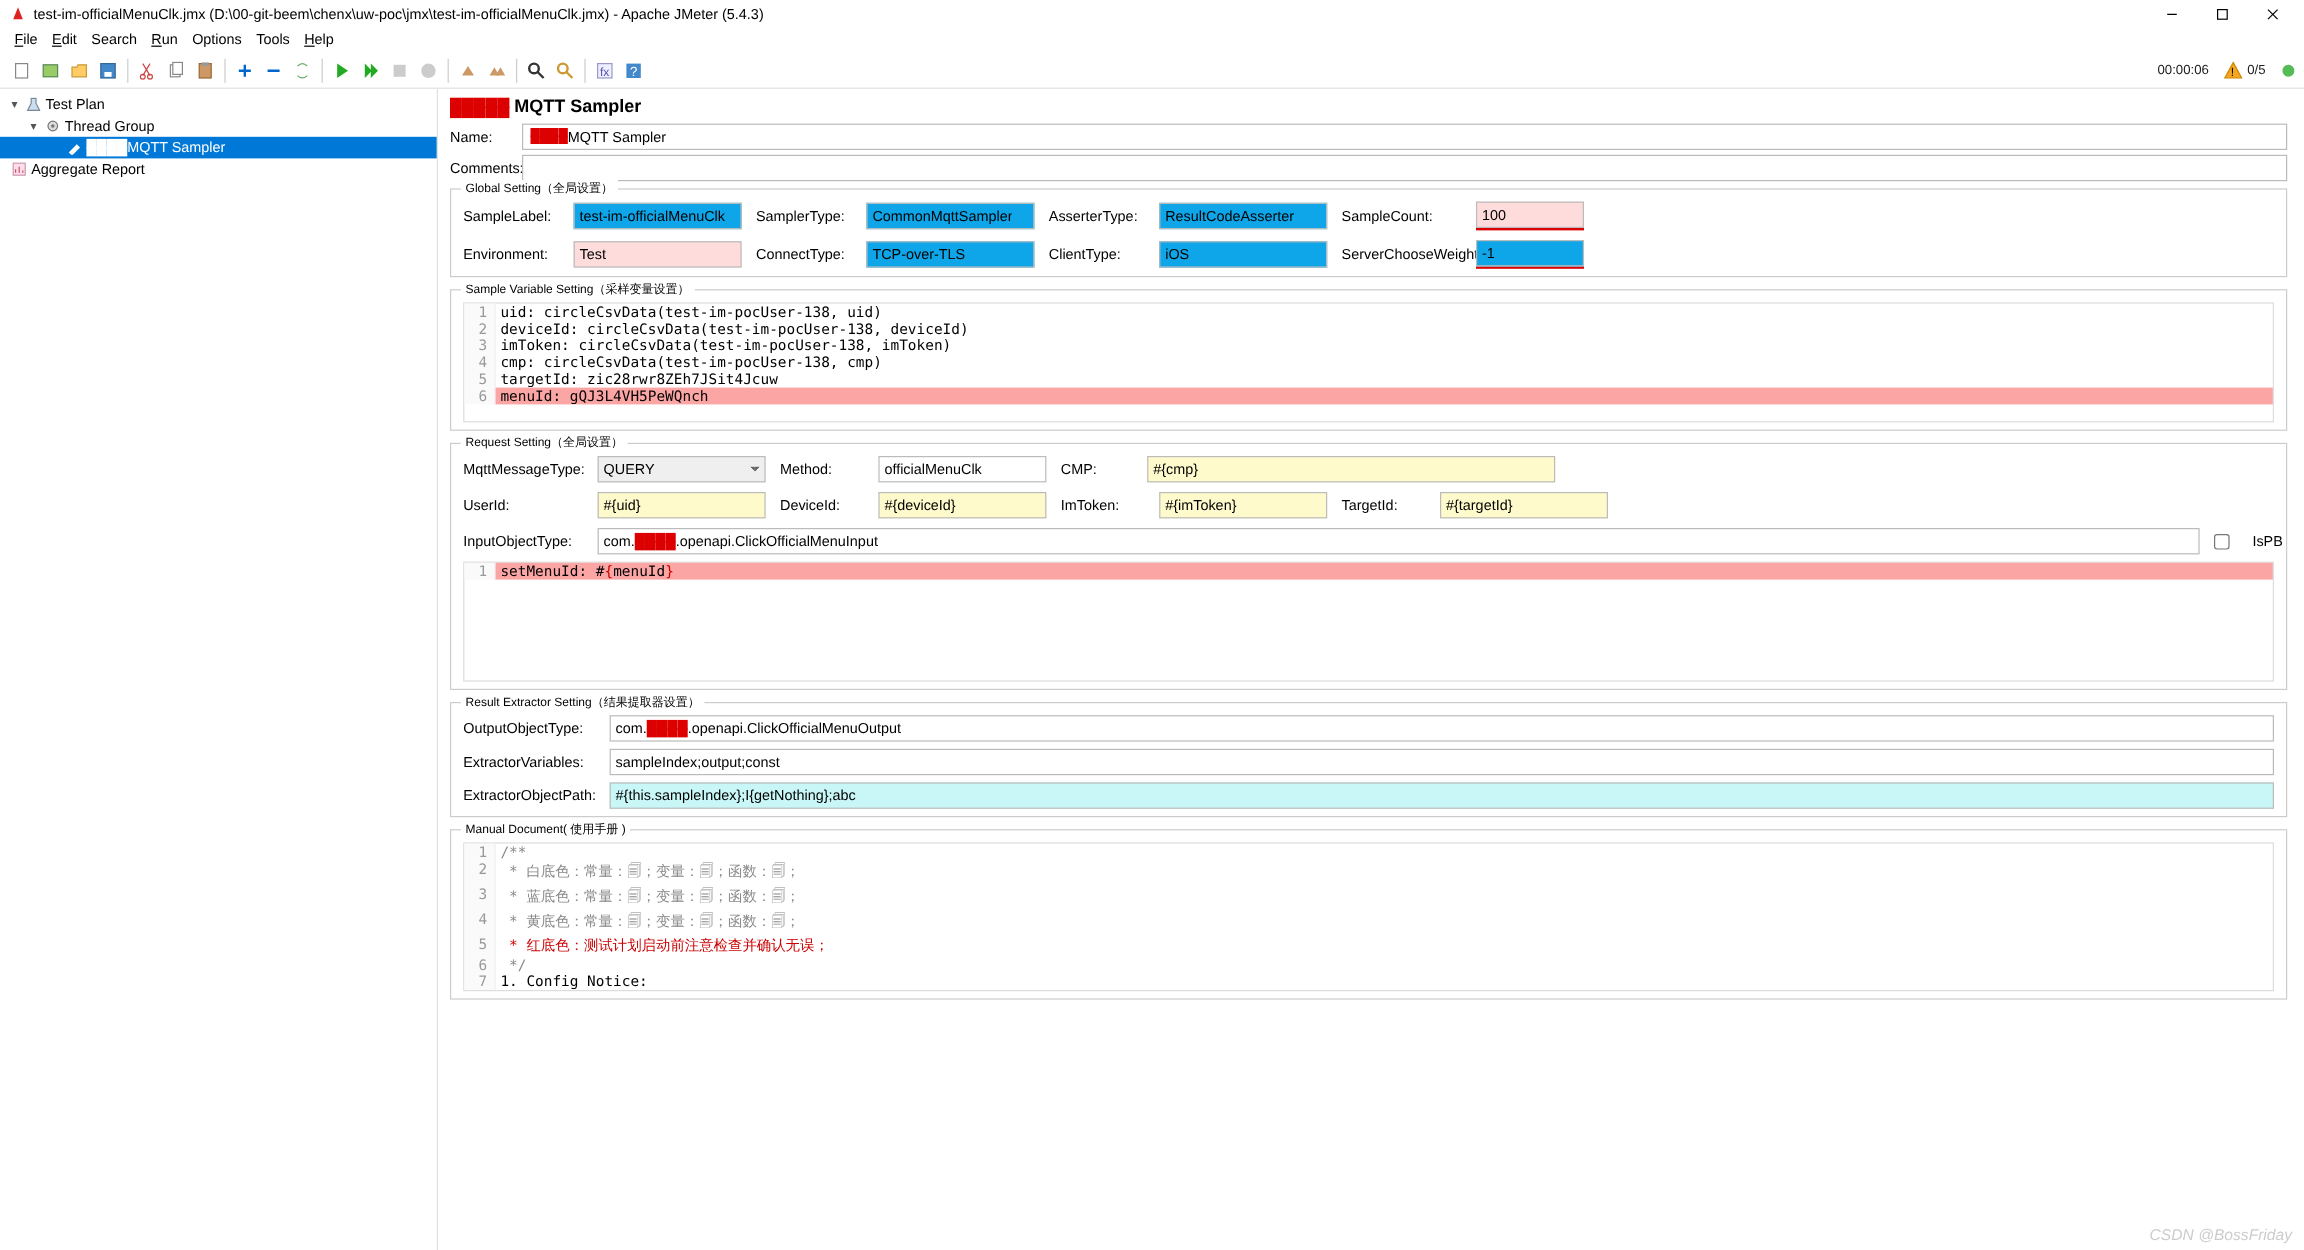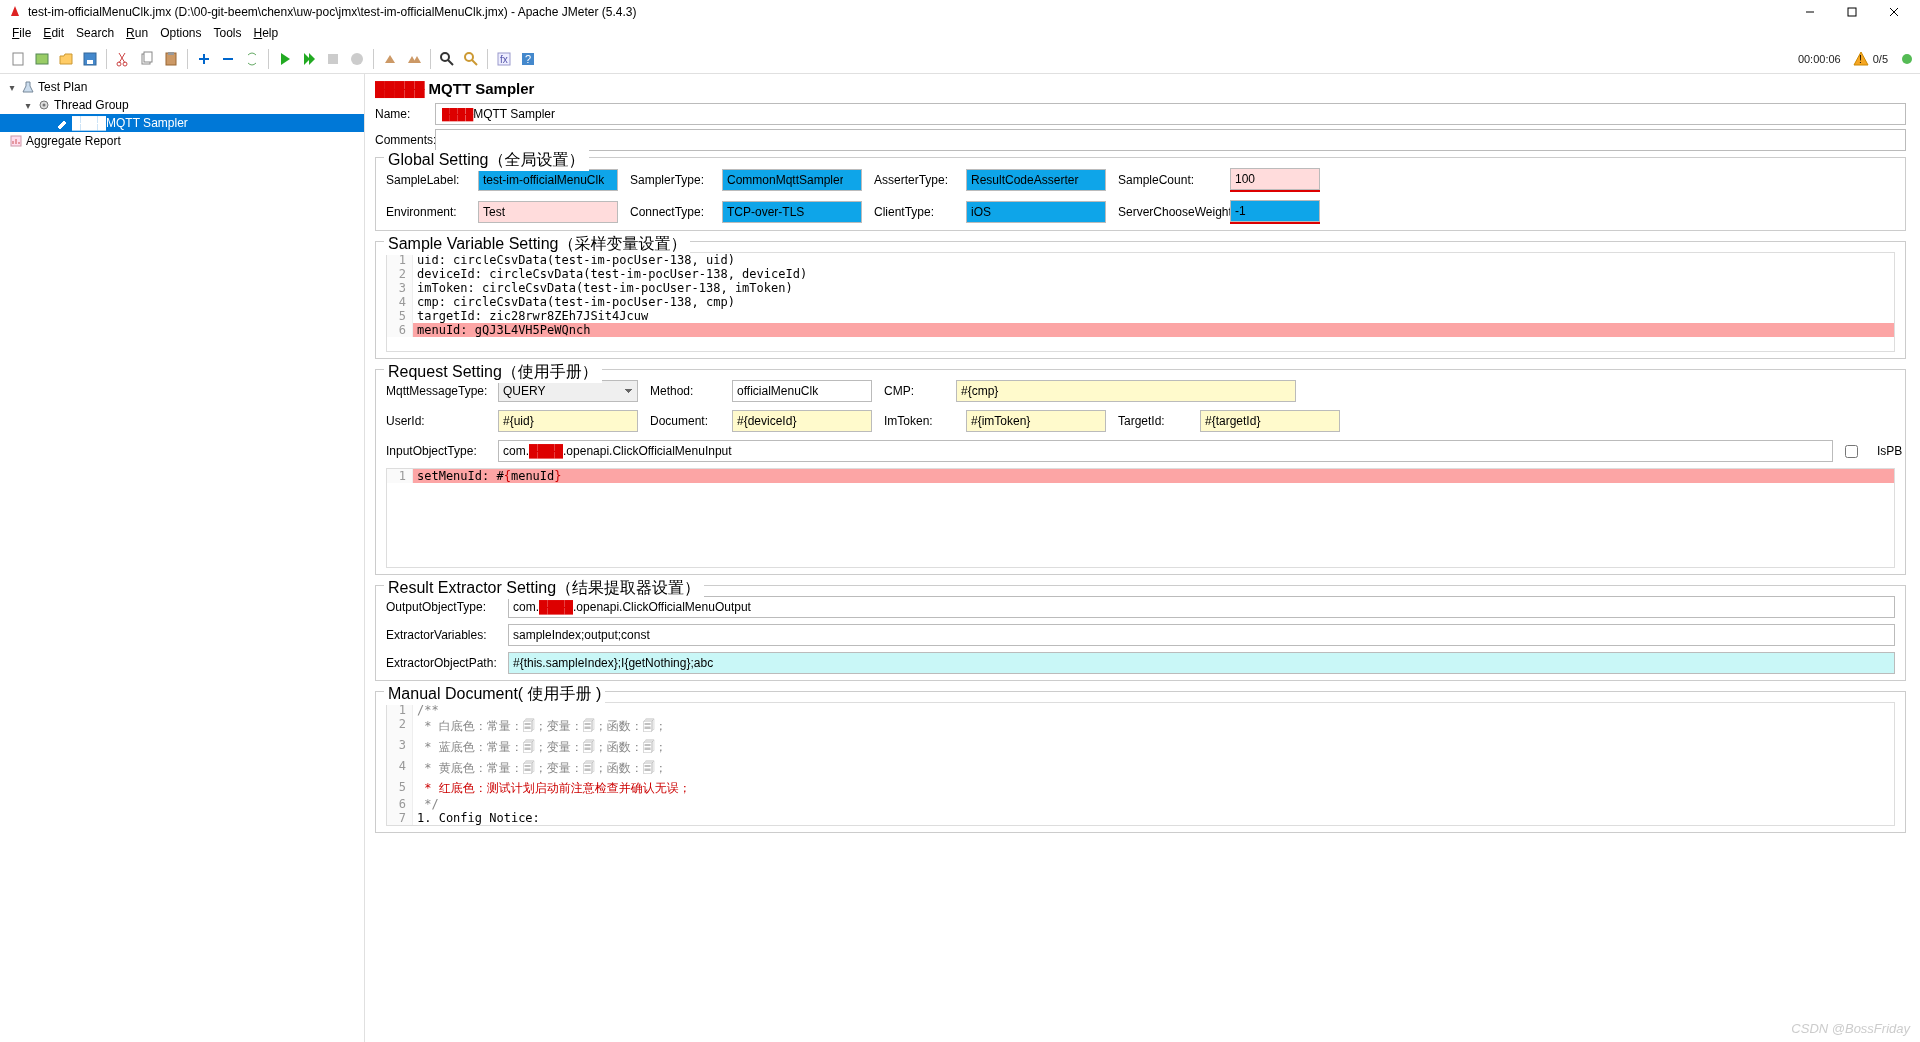--- a/index.html
+++ b/index.html
@@ -26,21 +26,21 @@
 .tnode.sel { background:#0078d7; color:#fff; }
 .tnode.sel .red { color:#fff; }
 .red { color:#d00; font-weight:bold; }
 .content { flex:1; overflow:auto; padding: 6px 14px 6px 10px; }
 .hdr { font-size:15px; font-weight:bold; margin-bottom:6px; display:flex; align-items:center; gap:4px; }
 .hdr .red { font-size:14px; }
 .frow { display:flex; align-items:center; margin-bottom:4px; }
 .frow label { width:60px; min-width:60px; }
 .frow input[type=text] { flex:1; border:1px solid #bbb; padding:3px 6px; font-size:12px; background:#fff; }
 .fieldset { border:1px solid #ccc; margin: 6px 0 10px 0; padding: 10px 10px 6px 10px; position:relative; }
-.fieldset .legend { position:absolute; top:-8px; left:8px; background:#fff; padding:0 4px; font-size:16px; }
+.fieldset .legend { position:absolute; top:-8px; left:8px; background:#fff; padding:0 4px; font-size:10px; }
 .grid { display:grid; grid-template-columns: 80px 140px 80px 140px 80px 140px 100px 90px; gap: 8px 12px; align-items:center; }
 .grid label { text-align:left; white-space:nowrap; }
 .grid input, .grid select { width:100%; border:1px solid #bbb; padding:3px 4px; font-size:12px; background:#0ea5e9; }
 select { appearance:none; background-image: linear-gradient(45deg, transparent 50%, #666 50%), linear-gradient(135deg, #666 50%, transparent 50%); background-position: right 8px center, right 4px center; background-size: 4px 4px, 4px 4px; background-repeat:no-repeat; padding-right:18px !important; }
 .hlpink { background:#ffdcdc !important; }
 .hlyellow { background:#fffacc !important; }
 .hlcyan { background:#c9f7f7 !important; }
 .codebox { border:1px solid #ddd; font-family:Consolas,monospace; font-size:12px; background:#fff; }
 .codeline { display:flex; }
 .codeline .ln { width:26px; text-align:right; padding-right:6px; color:#999; background:#fafafa; border-right:1px solid #eee; user-select:none; }
@@ -343,33 +343,33 @@
             <span class="ct">targetId: zic28rwr8ZEh7JSit4Jcuw</span>
           </div>
         <div class="codeline hly">
             <span class="ln">6</span>
             <span class="ct">menuId: gQJ3L4VH5PeWQnch</span>
           </div>
       </div>
     </div>
 
     <div class="fieldset">
-      <div class="legend">Request Setting（使用手册）</div>
+      <div class="legend">Request Setting（全局设置）</div>
       <div class="rgrid">
         <label>MqttMessageType:</label>
         <select><option>QUERY</option></select>
         <label>Method:</label>
         <input type="text" value="officialMenuClk" style="">
         <label>CMP:</label>
         <input class="hlyellow" type="text" value="#{cmp}" style="">
       </div>
       <div class="rgrid2">
         <label>UserId:</label>
         <input class="hlyellow" type="text" value="#{uid}" style="">
-        <label>Document:</label>
+        <label>DeviceId:</label>
         <input class="hlyellow" type="text" value="#{deviceId}" style="">
         <label>ImToken:</label>
         <input class="hlyellow" type="text" value="#{imToken}" style="">
         <label>TargetId:</label>
         <input class="hlyellow" type="text" value="#{targetId}" style="">
       </div>
       <div class="rgrid3">
         <label>InputObjectType:</label>
         <div style="border:1px solid #bbb; padding:3px 4px; font-size:12px;">com.<span class="red" style="text-decoration:line-through">████</span>.openapi.ClickOfficialMenuInput</div>
         <div class="chkrow">

